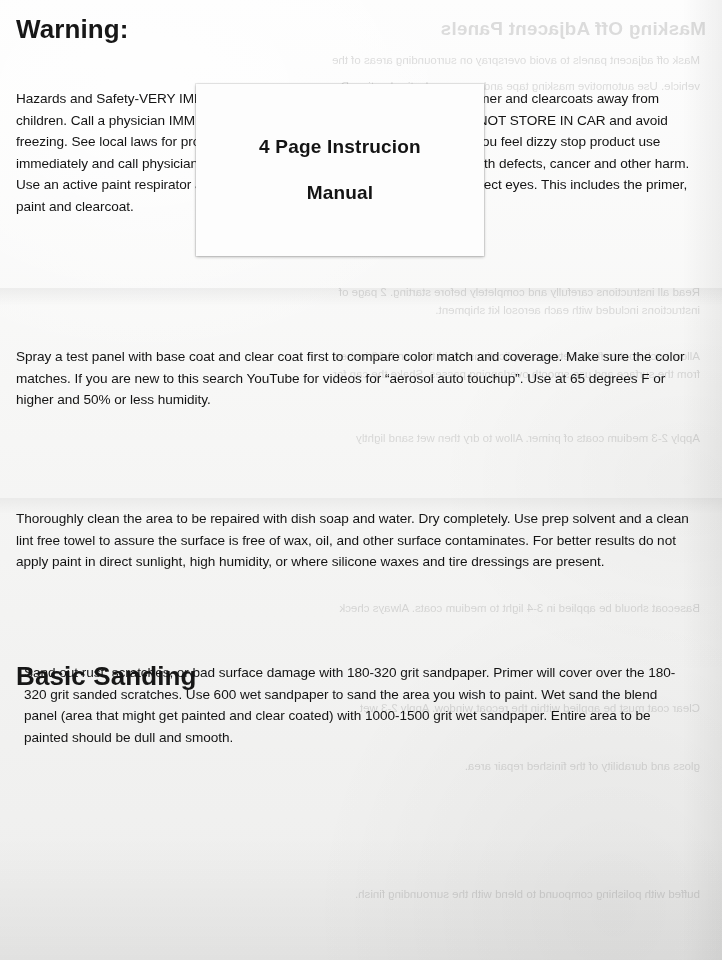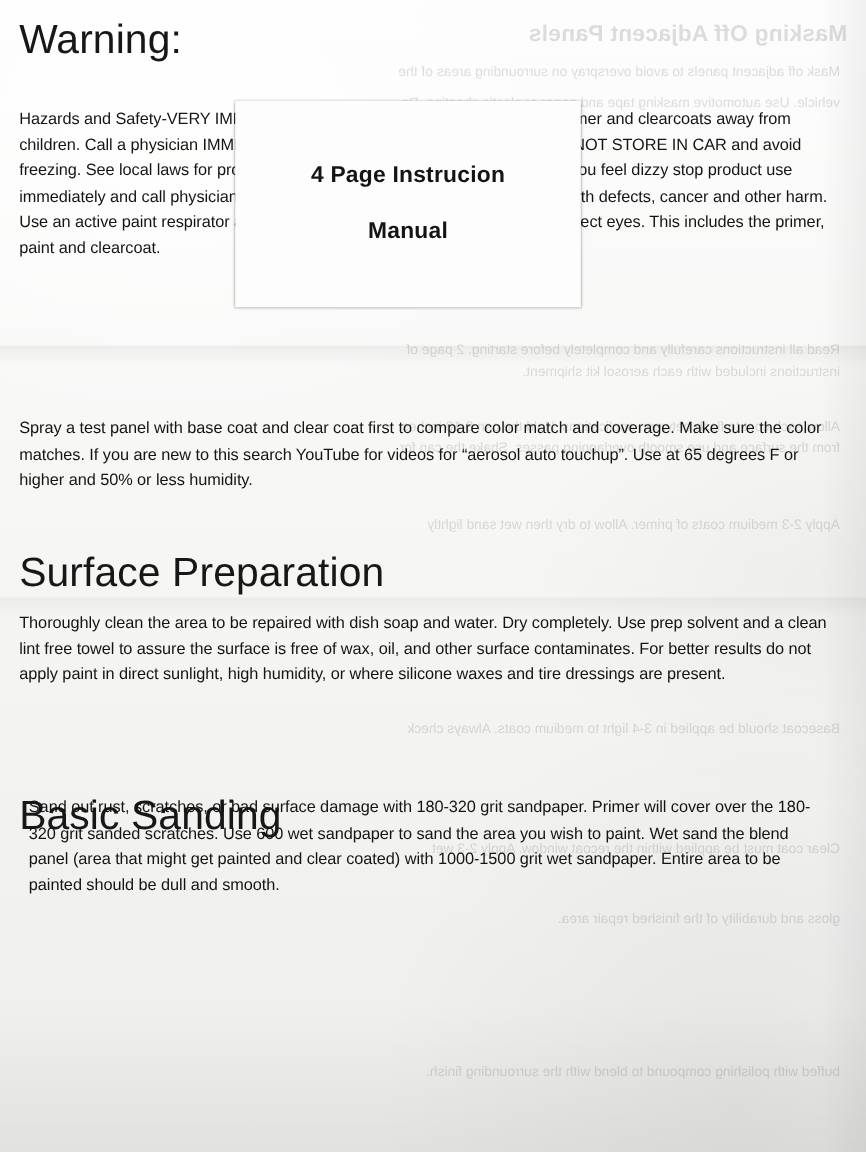--- a/index.html
+++ b/index.html
@@ -56,22 +56,22 @@
 
   
   #content {
     position: absolute;
     inset: 0;
     padding: 0;
   }
 
   .h1 {
     position: absolute;
-    font-size: 34px;
-    font-weight: 400;
+    font-size: 26px;
+    font-weight: 700;
     color: #171717;
     letter-spacing: 0.1px;
   }
 
   .para {
     position: absolute;
     font-size: 13.6px;
     line-height: 21.5px;
     color: #141414;
     letter-spacing: -0.05px;
@@ -141,21 +141,20 @@
 <div class="band b3"></div>
 <div class="edge-right"></div>
 
 <div id="content">
 
   <div class="h1" style="left:16px; top:14px;">Warning:</div>
   <div class="para" style="left:16px; top:88px; width:676px;">Hazards and Safety-VERY IMPORTANT! Keep all touch-up paint including primer and clearcoats away from children. Call a physician IMMEDIATELY if swallowed. Store below 120F. DO NOT STORE IN CAR and avoid freezing. See local laws for proper disposal. Use with adequate ventilation. If you feel dizzy stop product use immediately and call physician. This product is known in California to cause birth defects, cancer and other harm. Use an active paint respirator and WEAR safety goggles while spraying to protect eyes. This includes the primer, paint and clearcoat.</div>
 
   <div class="para" style="left:16px; top:346px; width:676px;">Spray a test panel with base coat and clear coat first to compare color match and coverage. Make sure the color matches.  If you are new to this search YouTube for videos for “aerosol auto touchup”.  Use at 65 degrees F or higher and 50% or less humidity.</div>
 
-  <div class="h1" style="left:16px; top:458px;">Surface Preparation</div>
   <div class="para" style="left:16px; top:508px; width:676px;">Thoroughly clean the area to be repaired with dish soap and water.  Dry completely. Use prep solvent and a clean lint free towel to assure the surface is free of wax, oil, and other surface contaminates. For better results do not apply paint in direct sunlight, high humidity, or where silicone waxes and tire dressings are present.</div>
 
   <div class="h1" style="left:16px; top:618px;margin-top:43px;">Basic Sanding</div>
   <div class="para" style="left:24px; top:662px; width:668px;">Sand out rust, scratches, or bad surface damage with 180-320 grit sandpaper. Primer will cover over the 180-320 grit sanded scratches. Use 600 wet sandpaper to sand the area you wish to paint. Wet sand the blend panel (area that might get painted and clear coated) with 1000-1500 grit wet sandpaper. Entire area to be painted should be dull and smooth.</div>
 
 </div>
 
 <div id="sticker">
   <div class="line">4 Page Instrucion</div>
   <div class="line">Manual</div>

